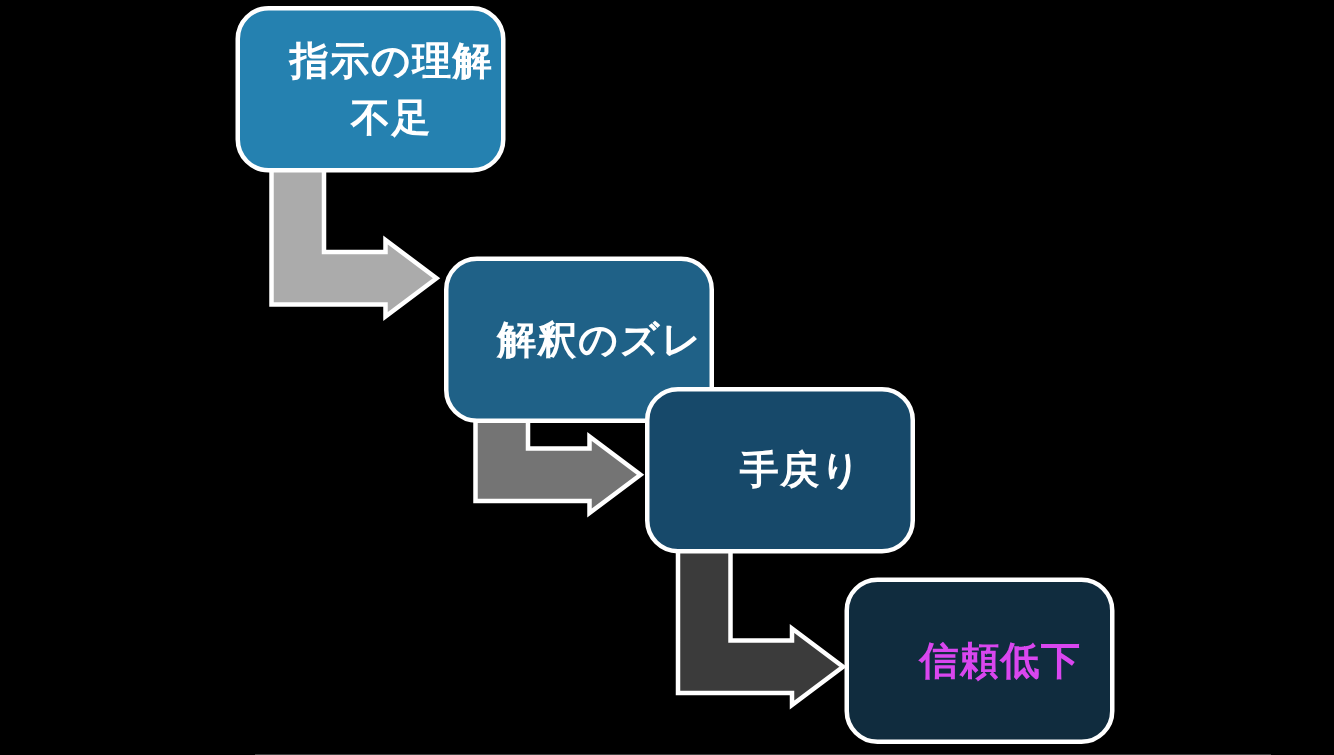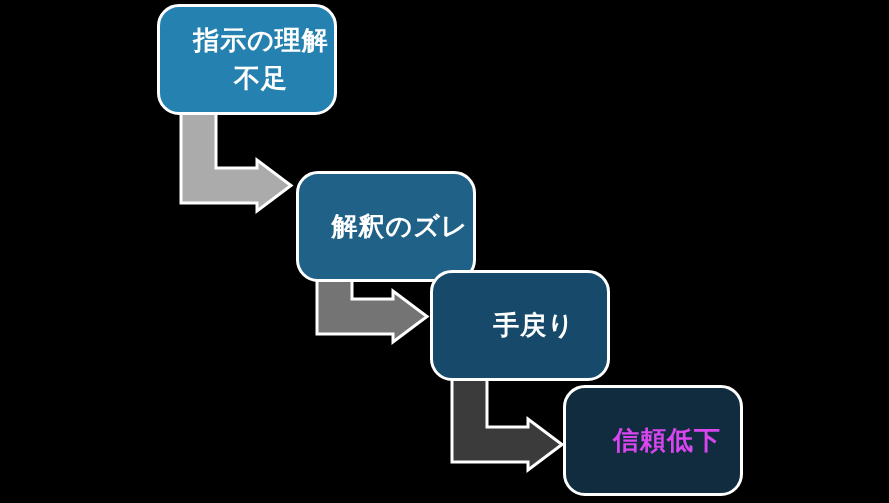--- a/index.html
+++ b/index.html
@@ -45,21 +45,21 @@
   .step-label {
     color: #ffffff;
     font-size: 26px;
     font-weight: 700;
     line-height: 1.45;
     white-space: pre-line;
     letter-spacing: 1px;
   }
   .step1 { left: 157px; top: 4px;   }
   .step2 { left: 296px; top: 131px; margin-top: 40px; }
-  .step3 { left: 430px; top: 258px; margin-top: 12px; }
+  .step3 { left: 430px; top: 258px; }
   .step4 { left: 563px; top: 385px; }
 </style>
 </head>
 <body>
 
 <div class="canvas" style="background: rgb(0, 0, 0);">
 
   <svg class="arrow-layer" viewBox="0 0 889 503" width="889" height="503" xmlns="http://www.w3.org/2000/svg">
     <polygon points="181,111 216,111 216,168 257,168 257,160 291,185.5 257,211 257,203 181,203" fill="#ABABAB" stroke="#FFFFFF"></polygon>
     <polygon points="317,240 352,240 352,299 393,299 393,291 427,316.5 393,342 393,334 317,334" fill="#747474" stroke="#FFFFFF"></polygon>

